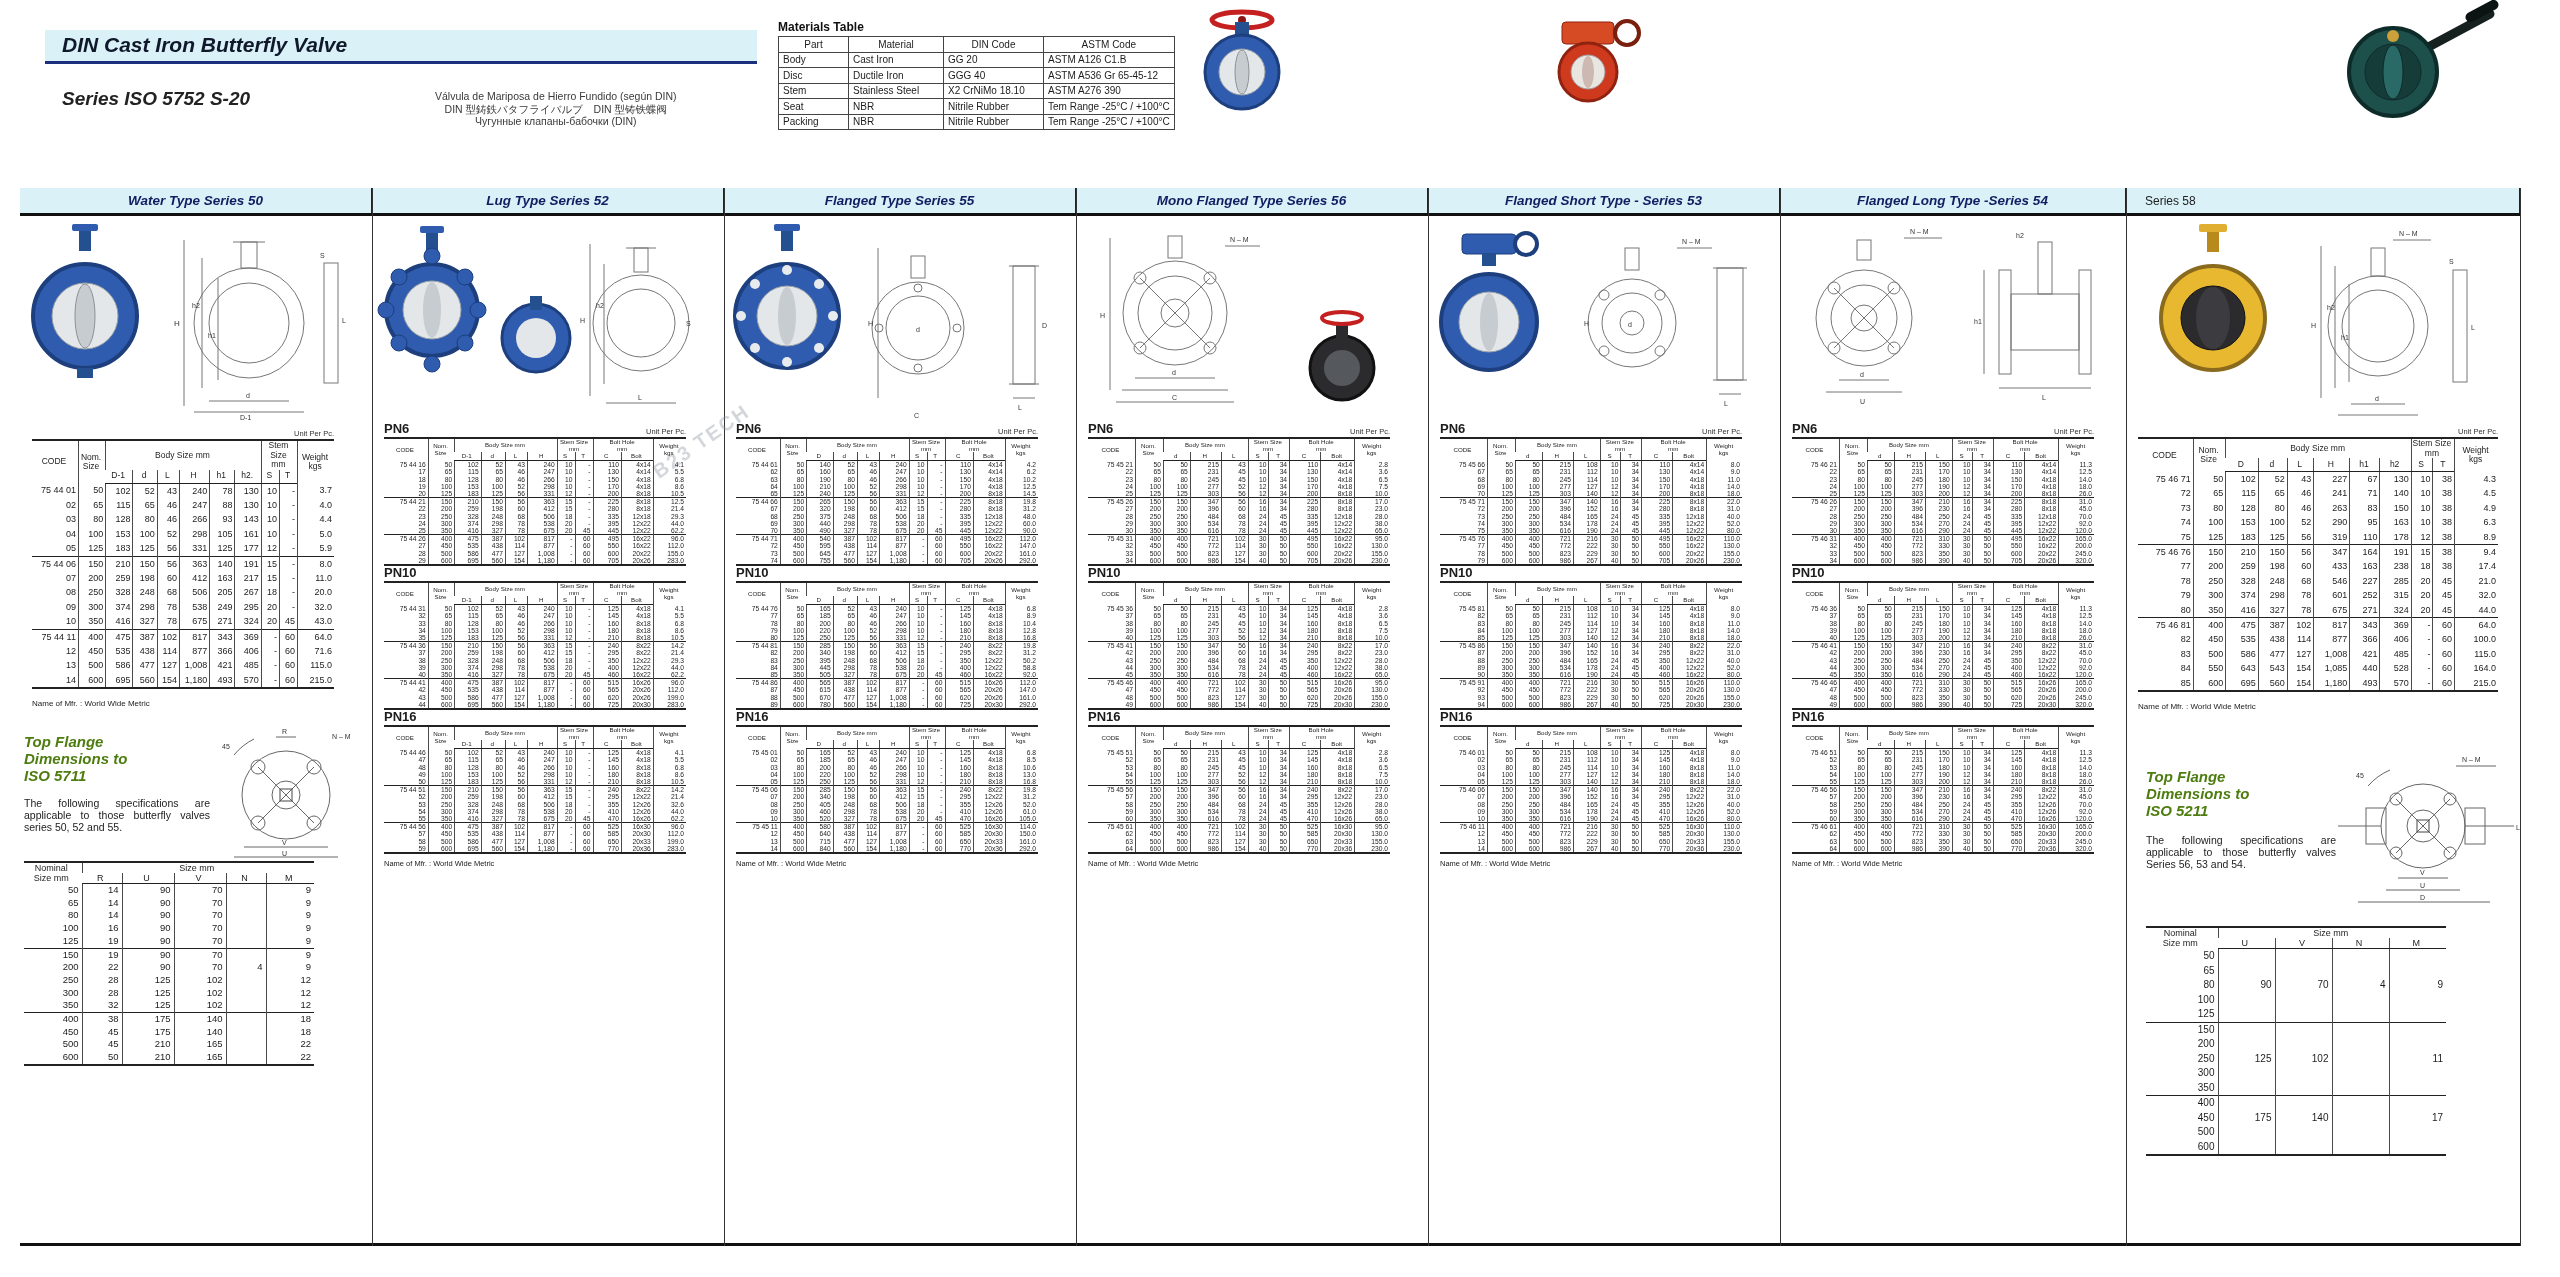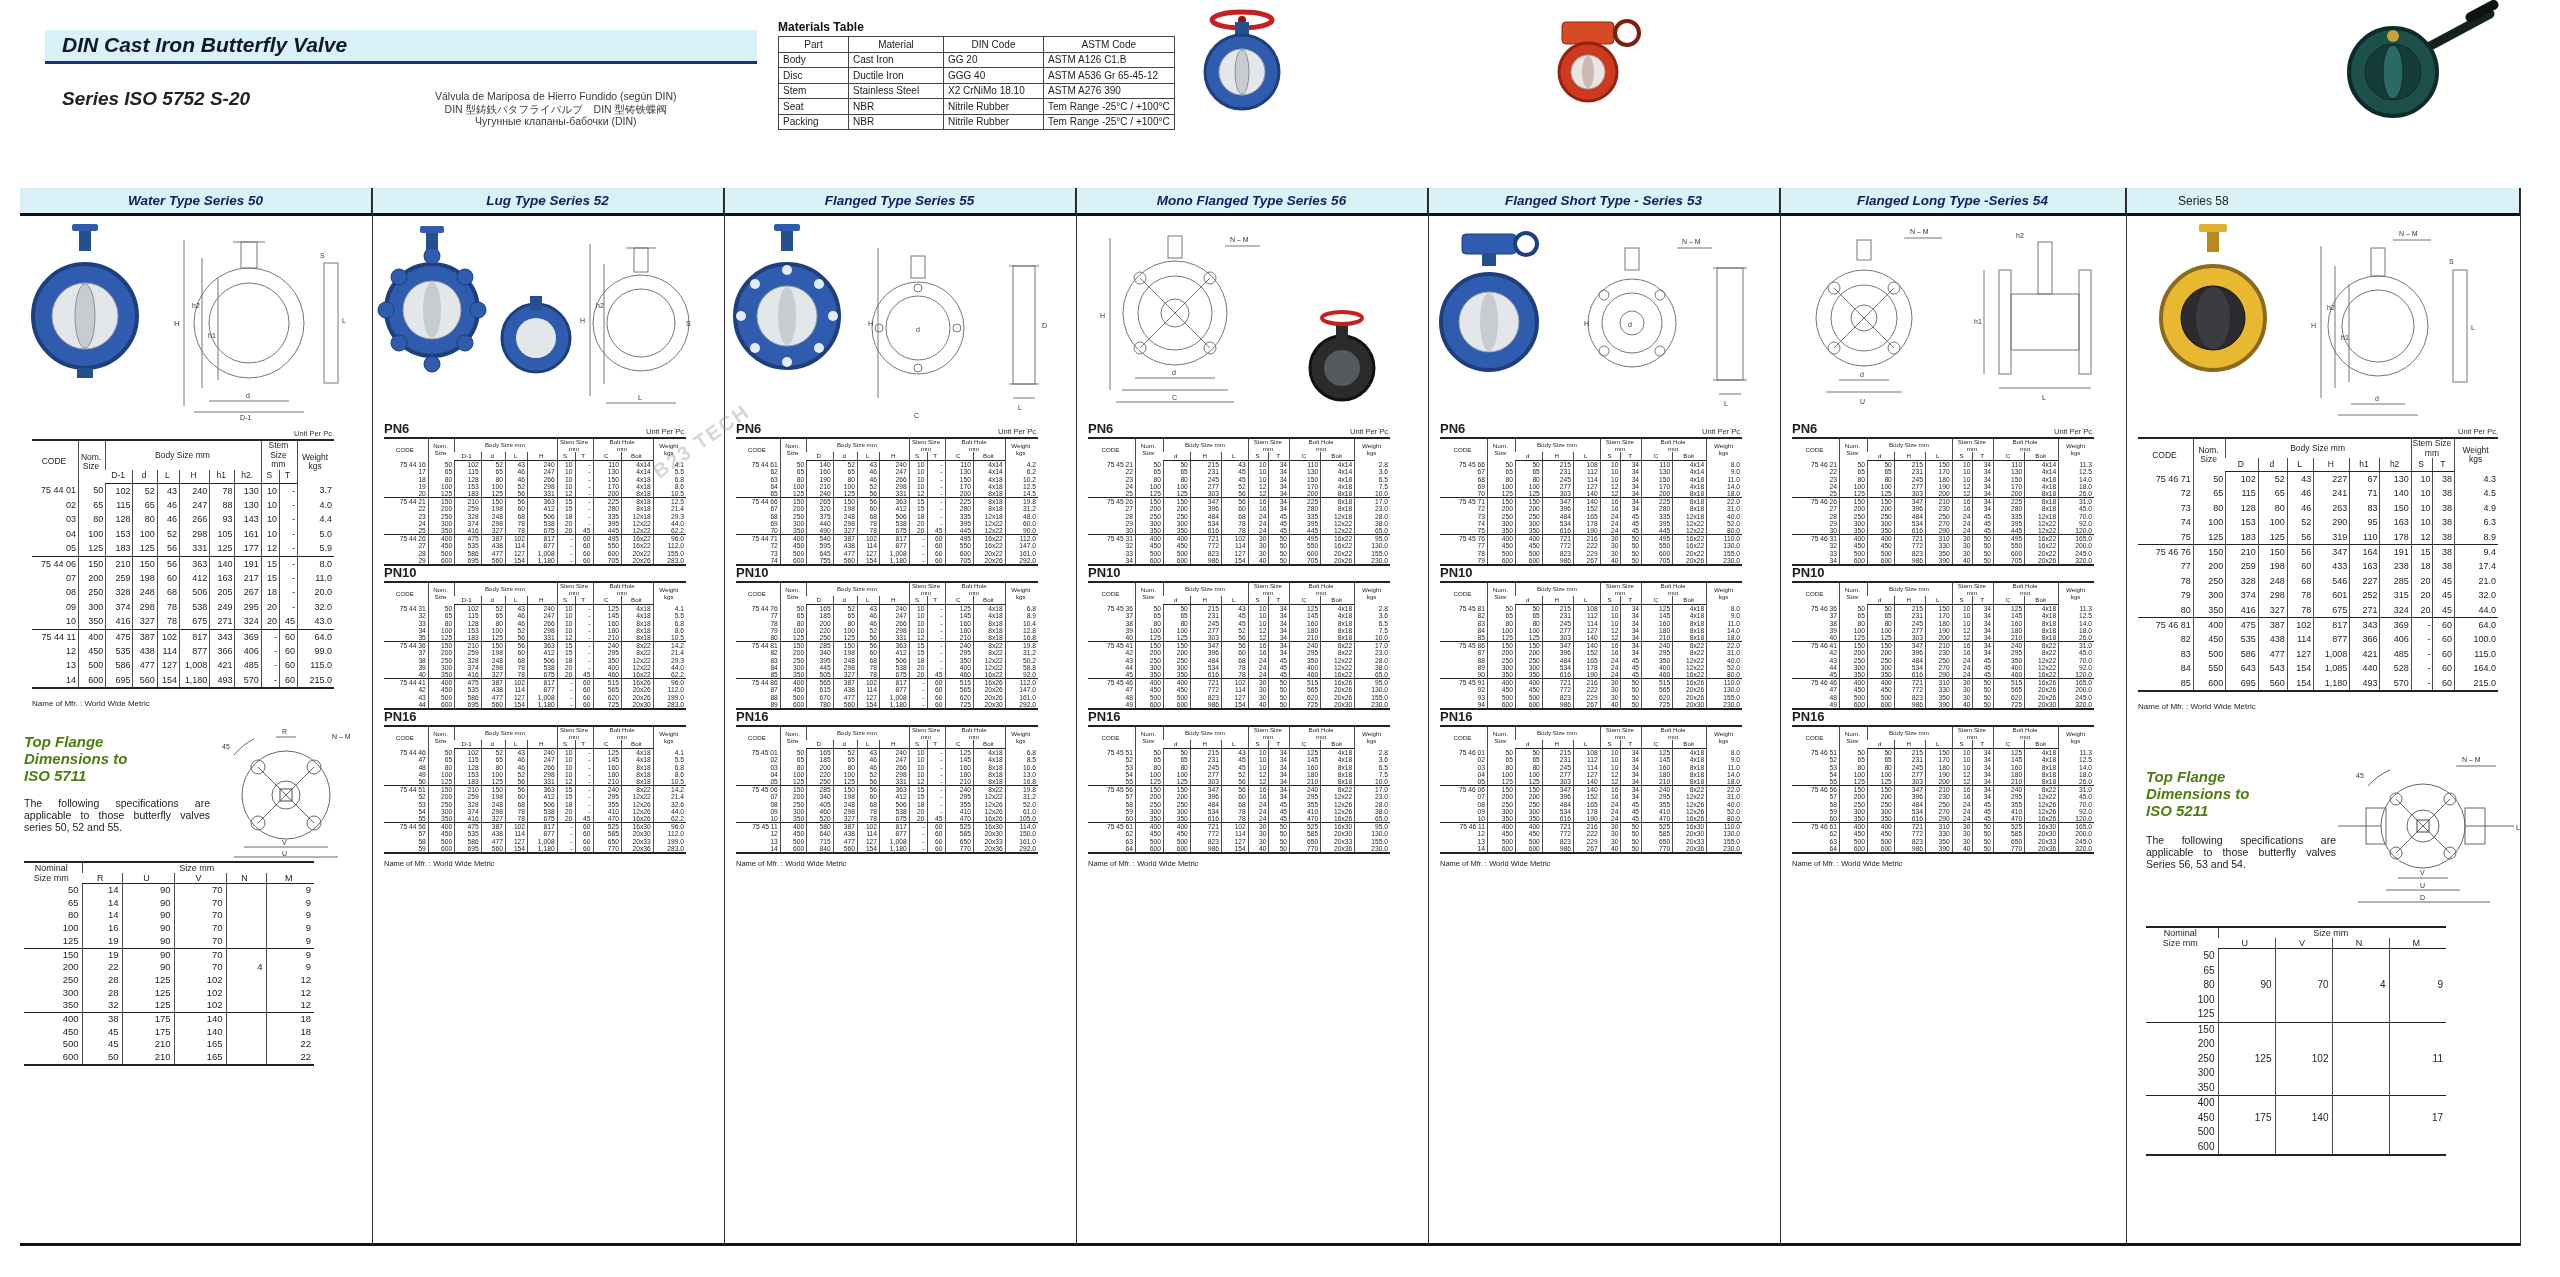--- a/index.html
+++ b/index.html
@@ -14,21 +14,21 @@
   
   .mat-title{position:absolute;left:778px;top:20px;font-size:12px;font-weight:bold;color:#111;}
   .mat-wrap{position:absolute;left:778px;top:36px;}
   table.mat{border-collapse:collapse;table-layout:fixed;font-size:10px;}
   table.mat th,table.mat td{border:1px solid #444;height:14.5px;padding:0 4px;text-align:left;white-space:nowrap;overflow:hidden;}
   table.mat th{text-align:center;font-weight:normal;}
   table.mat{border:1.5px solid #333;}
   
   .band-cell{position:absolute;top:188px;height:25px;background:#d9f1f7;display:flex;align-items:center;justify-content:center;
              font-size:13.5px;font-weight:bold;font-style:italic;color:#121d62;border-right:1px solid #222;box-sizing:border-box;}
-  .band-cell.plain{font-style:normal;font-weight:normal;color:#222;font-size:12px;justify-content:flex-start;padding-left:52px;}
+  .band-cell.plain{font-style:normal;font-weight:normal;color:#222;font-size:12px;justify-content:flex-start;padding-left:19px;}
   .hrule{position:absolute;background:#111;}
   .vrule{position:absolute;width:1px;background:#333;}
   
   .colwrap{position:absolute;top:216px;height:1030px;}
   .art{position:absolute;left:0;top:2px;width:344px;height:204px;}
   .tables{position:absolute;left:8px;width:302px;}
   .sec-head{display:flex;justify-content:space-between;align-items:flex-end;height:12px;margin-top:2px;}
   .sec-head .pn{font-weight:bold;font-size:10px;}
   .sec-head.dh .pn{font-size:13px;}
   .sec-head .unit{font-size:7.5px;color:#333;}
@@ -399,21 +399,21 @@
               <td>12</td>
               <td>450</td>
               <td>535</td>
               <td>438</td>
               <td>114</td>
               <td>877</td>
               <td>366</td>
               <td>406</td>
               <td>-</td>
               <td>60</td>
-              <td>99.0</td>
+              <td>71.6</td>
             </tr>
             <tr>
               <td>13</td>
               <td>500</td>
               <td>586</td>
               <td>477</td>
               <td>127</td>
               <td>1,008</td>
               <td>421</td>
               <td>485</td>

